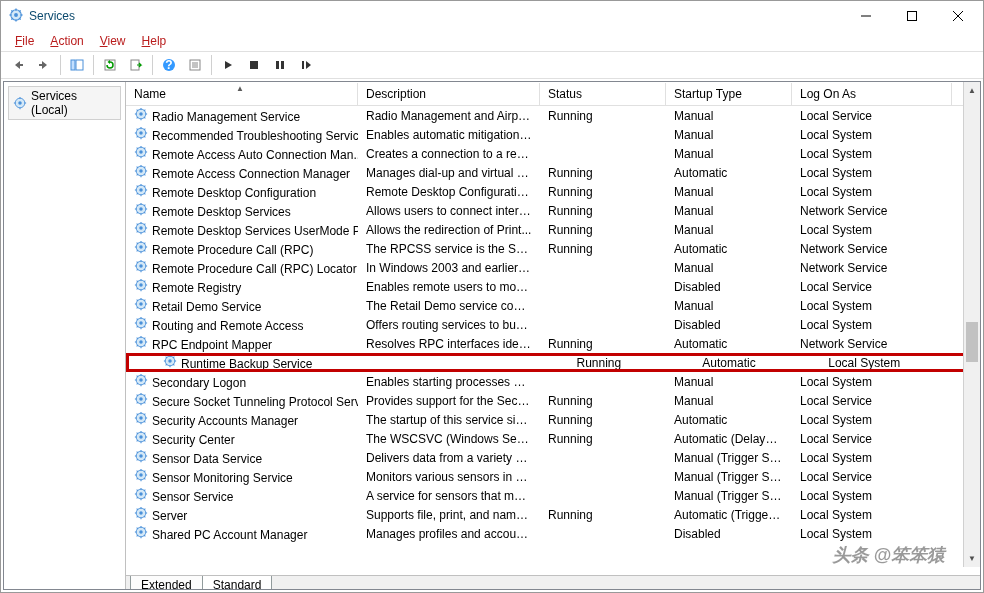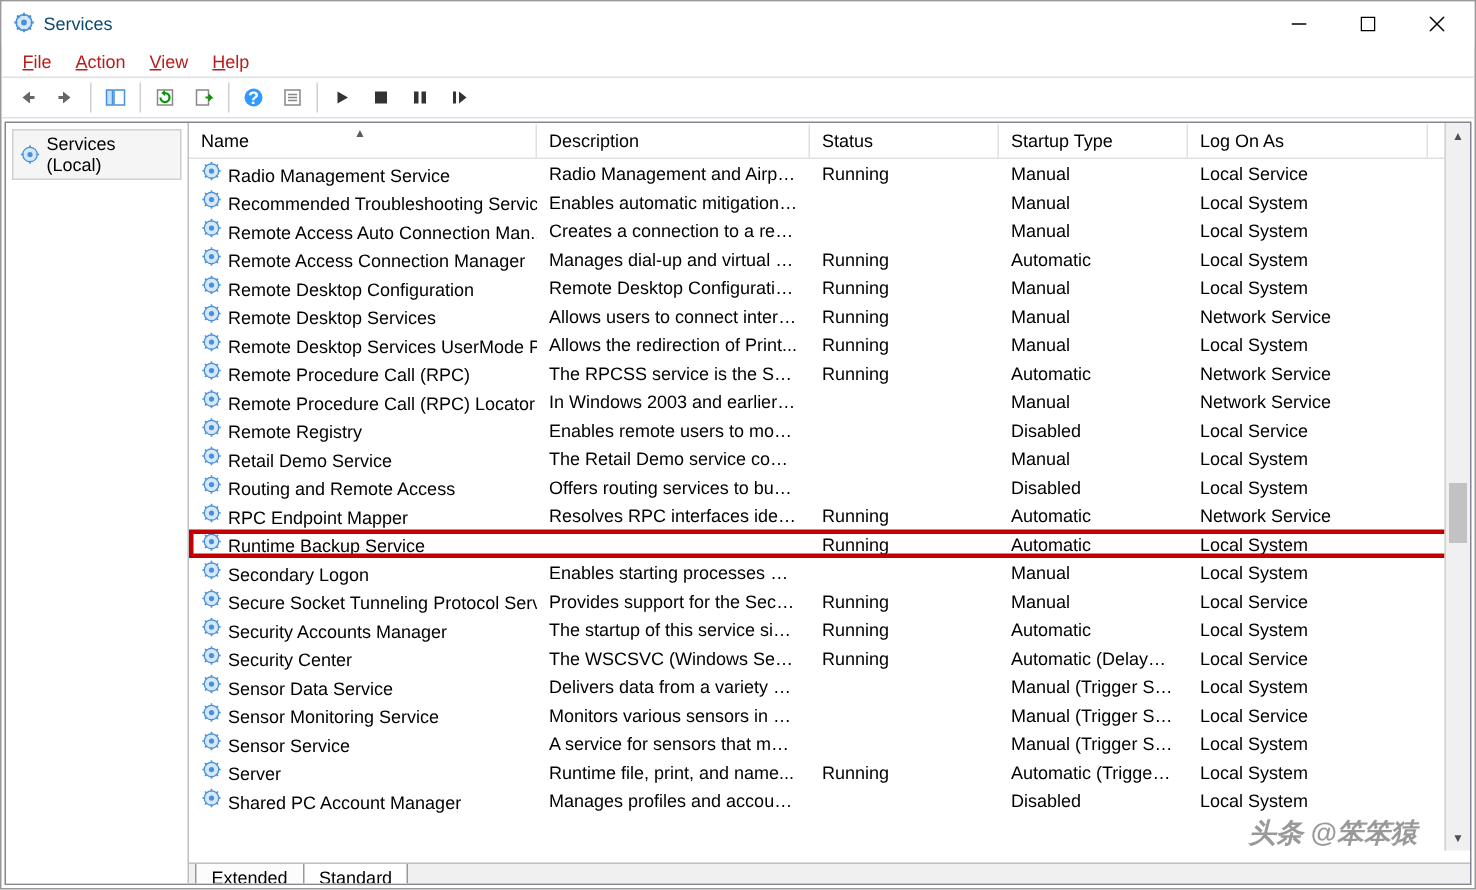--- a/index.html
+++ b/index.html
@@ -29,21 +29,21 @@
 
 
 .hdr { height: 24px; display: flex; align-items: center; border-bottom: 1px solid #e0e0e0; position: relative; }
 .hdr .col { padding: 4px 8px; border-right: 1px solid #e0e0e0; color: #000; white-space: nowrap; overflow: hidden; }
 .hdr .sort-arrow { position: absolute; left: 110px; top: 2px; font-size: 8px; color: #5a5a5a; }
 
 .rows { flex: 1; overflow-y: auto; overflow-x: hidden; position: relative; }
 .row { height: 19px; display: flex; align-items: center; white-space: nowrap; }
 .row .cell { padding: 1px 8px; overflow: hidden; text-overflow: ellipsis; white-space: nowrap; color: #000; }
 .row .cell.name { display: flex; align-items: flex-end; gap: 4px; }
-.row.highlight { outline: 3px solid #c20000; outline-offset: -3px; background: #fff; }
+.row.highlight { outline: 3px solid #c20000; outline-offset: -3px; background: #fff; padding-left: 29px; }
 
 
 .c-name { width: 232px; }
 .c-desc { width: 182px; }
 .c-status { width: 126px; }
 .c-startup { width: 126px; }
 .c-logon { width: 160px; }
 
 
 .tabs { height: 14px; display: flex; align-items: flex-start; padding-left: 4px; border-top: 1px solid #c0c0c0; background: #f0f0f0; }
@@ -705,21 +705,21 @@
                   <line x1="1" y1="8" x2="3" y2="8"></line>
                   <line x1="13" y1="8" x2="15" y2="8"></line>
                   <line x1="3" y1="3" x2="4.5" y2="4.5"></line>
                   <line x1="11.5" y1="11.5" x2="13" y2="13"></line>
                   <line x1="3" y1="13" x2="4.5" y2="11.5"></line>
                   <line x1="11.5" y1="4.5" x2="13" y2="3"></line>
                 </g>
               </svg></span>
             <span>Server</span>
           </div>
-          <div class="cell c-desc">Runtime file, print, and name...</div>
+          <div class="cell c-desc">Supports file, print, and name...</div>
           <div class="cell c-status">Running</div>
           <div class="cell c-startup">Automatic (Trigger ...</div>
           <div class="cell c-logon">Local System</div>
         </div>
         <div class="row">
           <div class="cell name c-name">
             <span><svg class="gear" viewBox="0 0 16 16">
                 <circle cx="8" cy="8" r="5.5" fill="#d4e8f7" stroke="#4a90d9"></circle>
                 <circle cx="8" cy="8" r="2" fill="#4a90d9"></circle>
                 <g stroke="#4a90d9" stroke-width="1.2">

